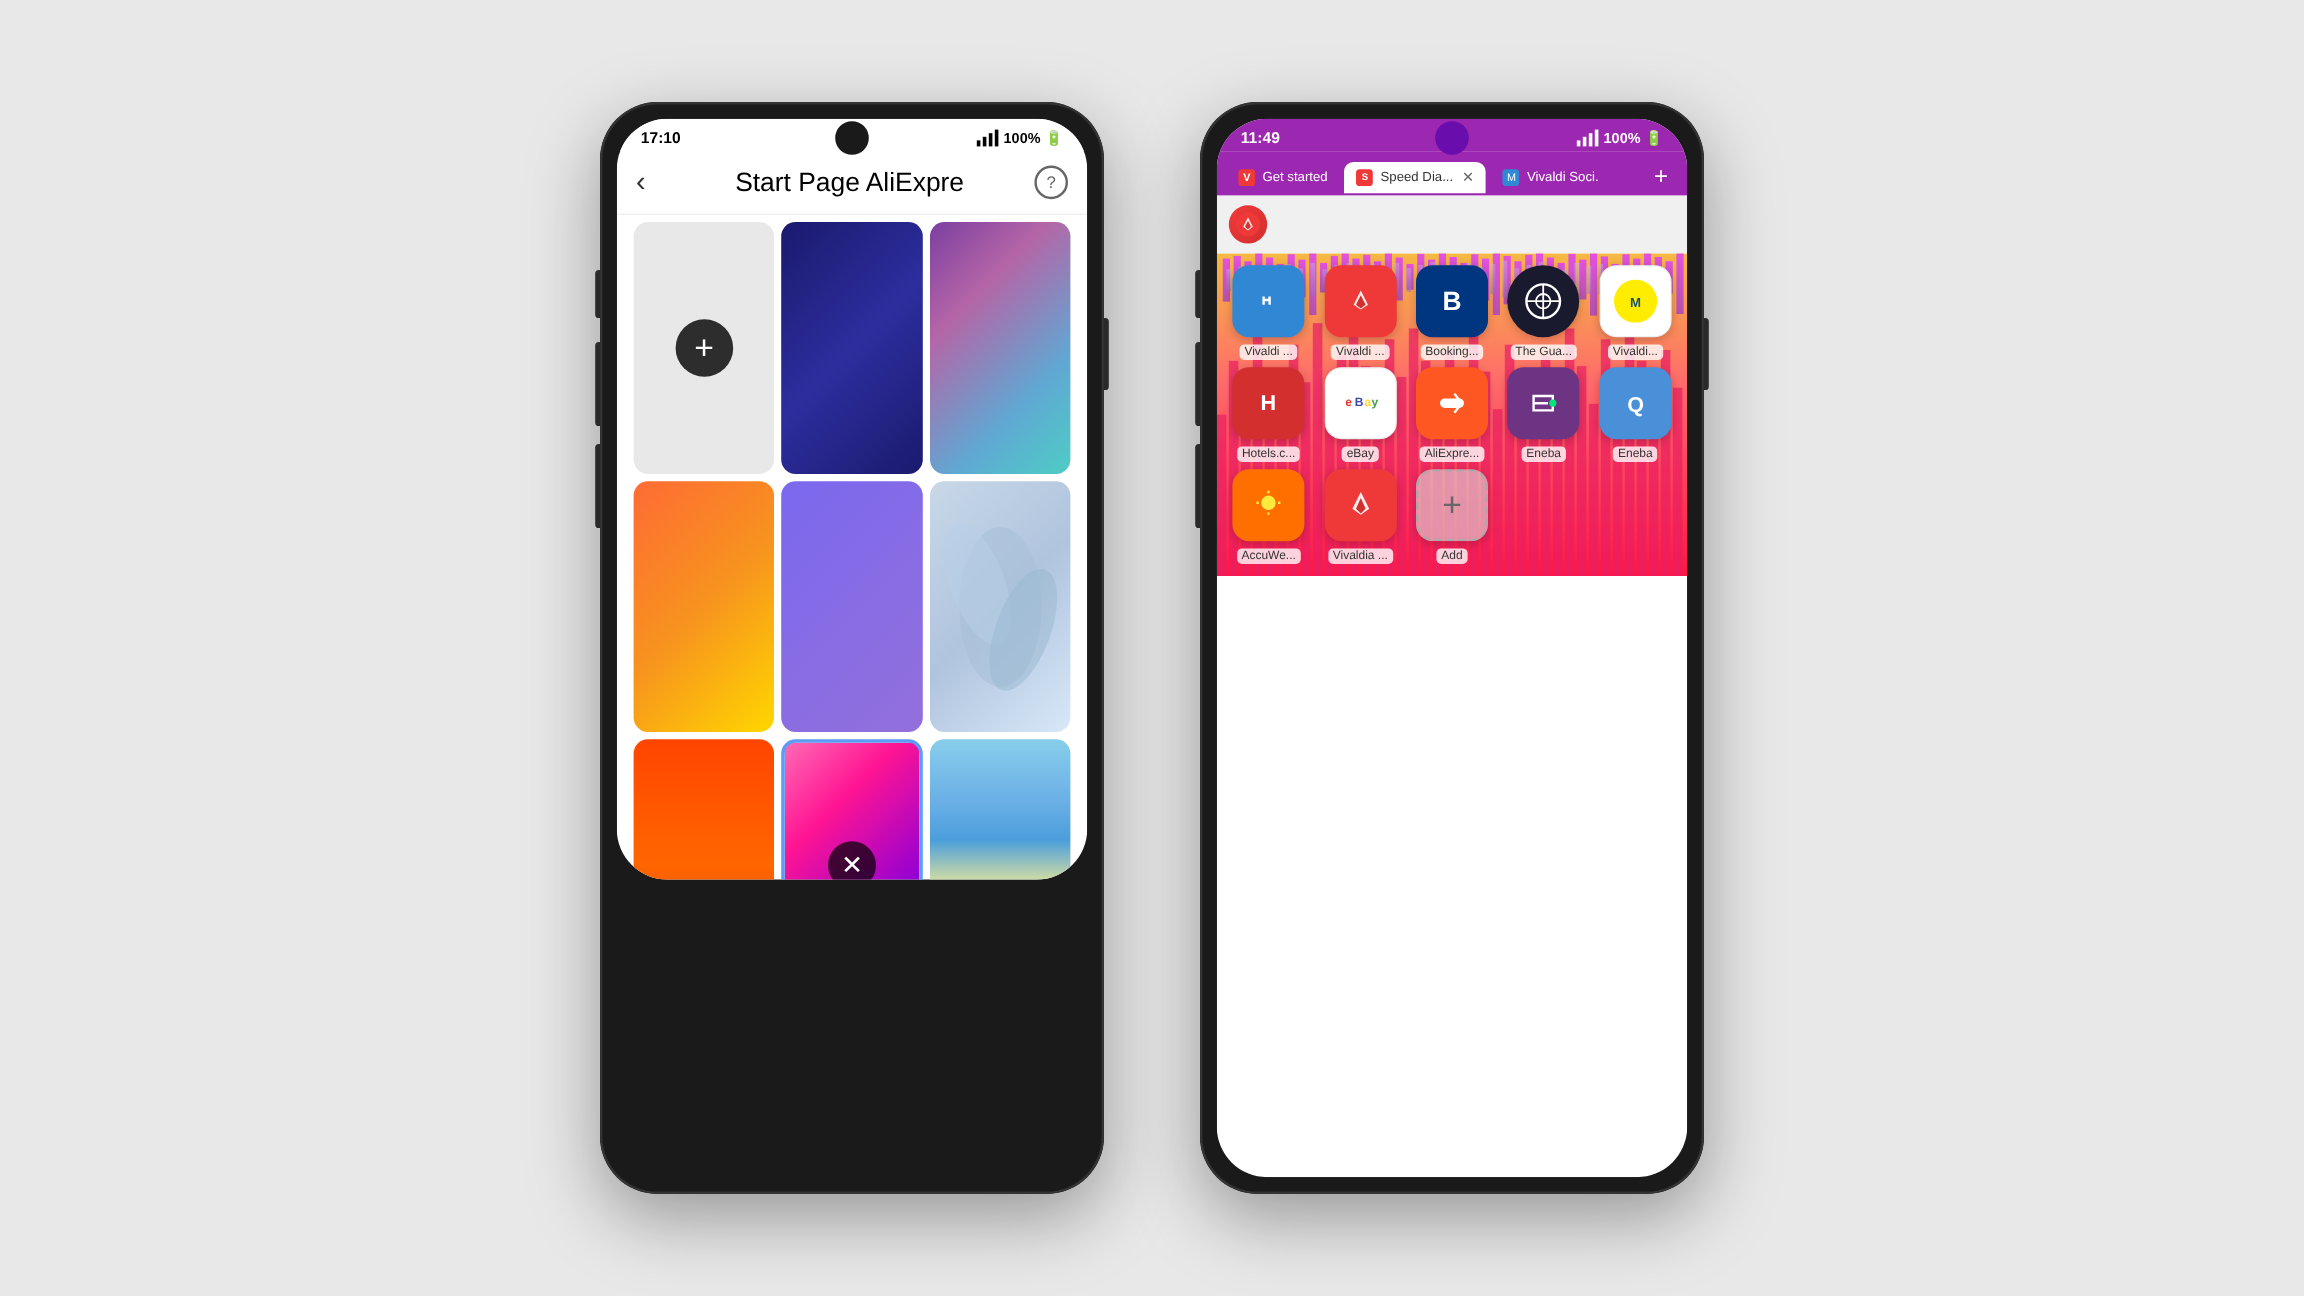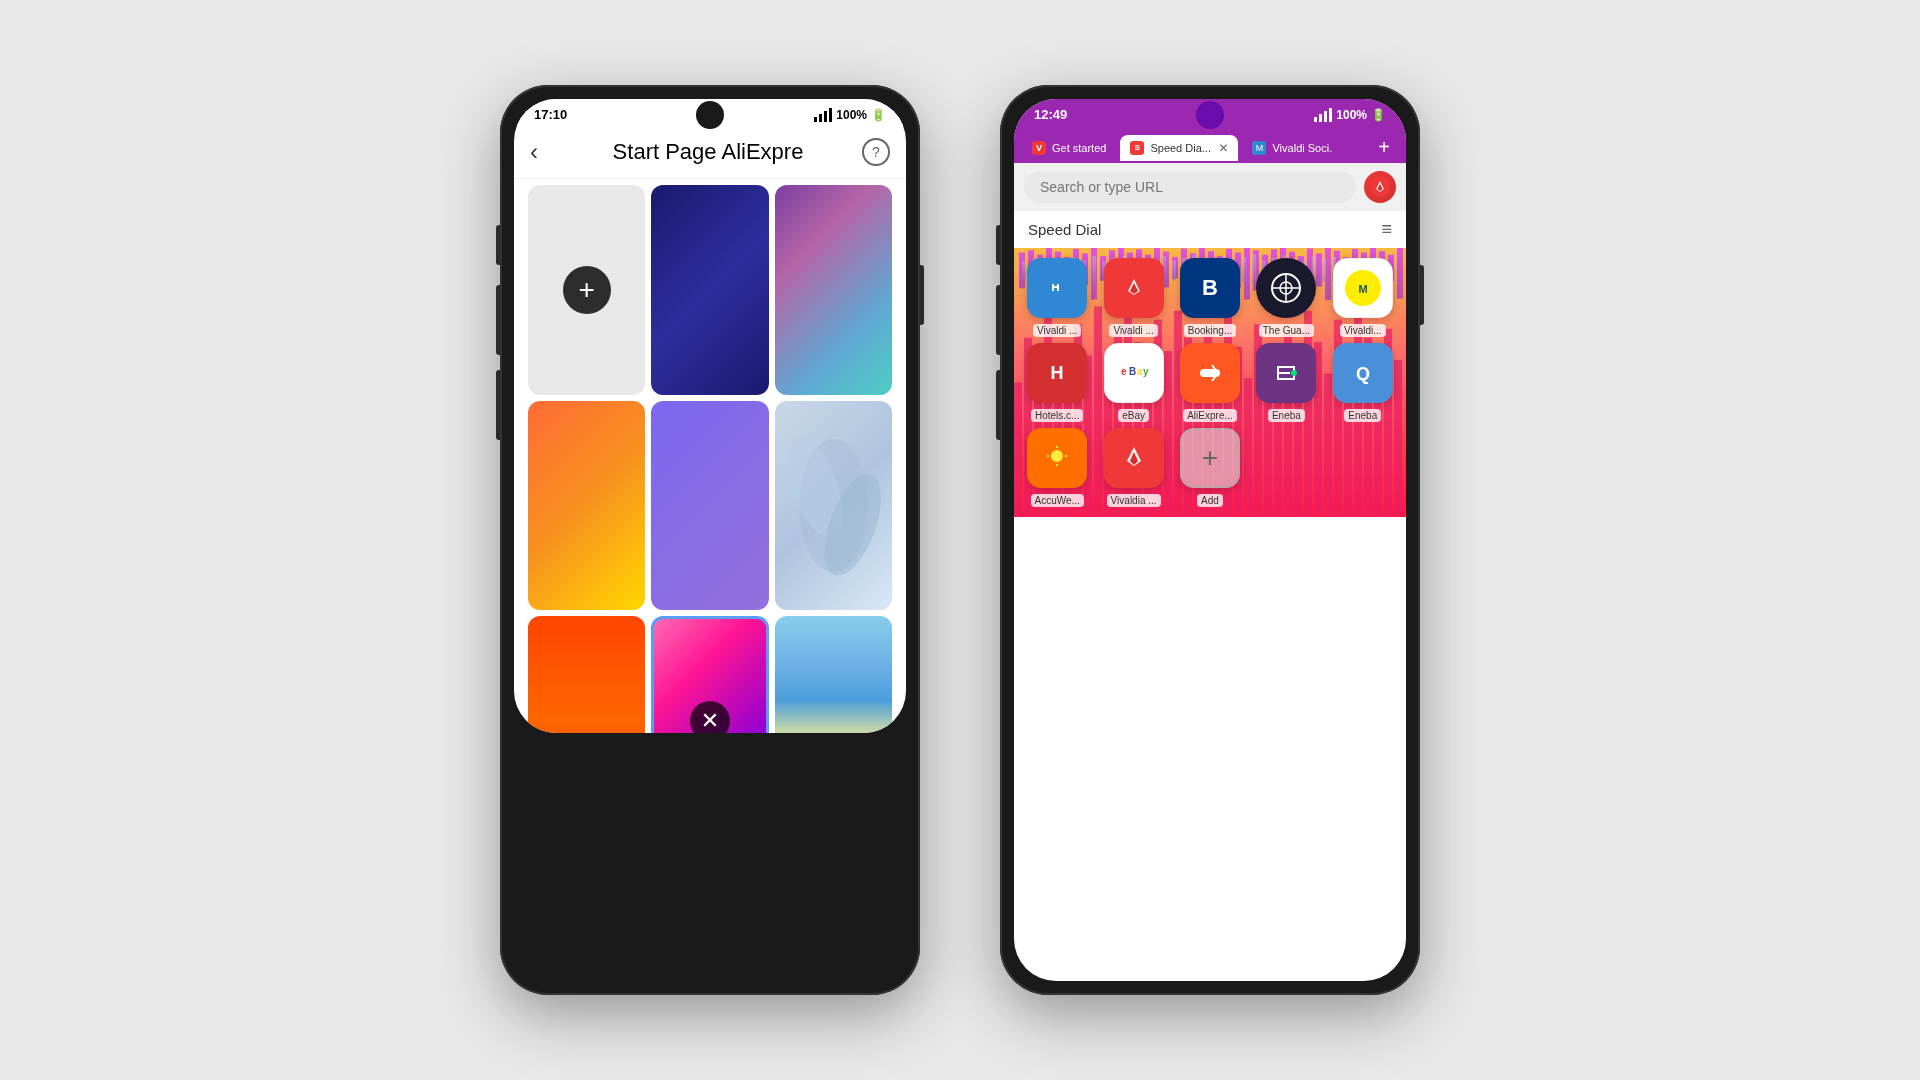--- a/index.html
+++ b/index.html
@@ -498,21 +498,21 @@
 
   <div class="phone phone-right">
     <div class="phone-btn-right"></div>
     <div class="phone-btn-left-1"></div>
     <div class="phone-btn-left-2"></div>
     <div class="phone-btn-left-3"></div>
     <div class="phone-inner status-bar-right-phone">
       <div class="phone-screen">
 
         <div class="status-bar" style="background:#9c27b0;">
-          <span class="status-bar-left" style="color:#fff;">12:49</span>
+          <span class="status-bar-left" style="color:#fff;">11:49</span>
           <div class="status-bar-center" style="background:#6a0dad;"></div>
           <div class="status-bar-right" style="color:#fff;">
             <div class="signal-bars">
               <div class="signal-bar" style="height:5px;background:#fff;"></div>
               <div class="signal-bar" style="height:8px;background:#fff;"></div>
               <div class="signal-bar" style="height:11px;background:#fff;"></div>
               <div class="signal-bar" style="height:14px;background:#fff;"></div>
             </div>
             <span style="font-size:12px;color:#fff;">100%</span>
             <span style="color:#fff;">🔋</span>
@@ -533,34 +533,29 @@
           </div>
 
           <div class="browser-tab">
             <div class="tab-favicon" style="background:#3088d4;color:#fff;border-radius:3px;width:14px;height:14px;font-size:9px;display:flex;align-items:center;justify-content:center;">M</div>
             <span class="tab-label">Vivaldi Soci...</span>
           </div>
           <div class="tab-add">+</div>
         </div>
 
         <div class="browser-url-bar">
-          <input class="url-input" type="text" placeholder="Search or type URL" style="">
           <div class="vivaldi-logo">
             <svg width="20" height="20" viewBox="0 0 40 40" xmlns="http://www.w3.org/2000/svg">
               <circle cx="20" cy="20" r="20" fill="#ef3939"></circle>
               <path d="M20 8 L28 24 L20 30 L12 24 Z" fill="#fff" opacity="0.9"></path>
               <path d="M20 14 L25 24 L20 28 L15 24 Z" fill="#d32f2f"></path>
             </svg>
           </div>
         </div>
 
-        <div class="speed-dial-header">
-          <span>Speed Dial</span>
-          <span class="menu-icon">≡</span>
-        </div>
 
         <div class="speed-dial-content">
 
           <div class="waveform-bg">
             <svg width="100%" height="100%" viewBox="0 0 392 600" preserveAspectRatio="none" xmlns="http://www.w3.org/2000/svg">
 
               <defs>
                 <linearGradient id="bgGrad" x1="0" y1="0" x2="0" y2="1">
                   <stop offset="0%" stop-color="#f5b942"></stop>
                   <stop offset="40%" stop-color="#ff6b6b"></stop>

